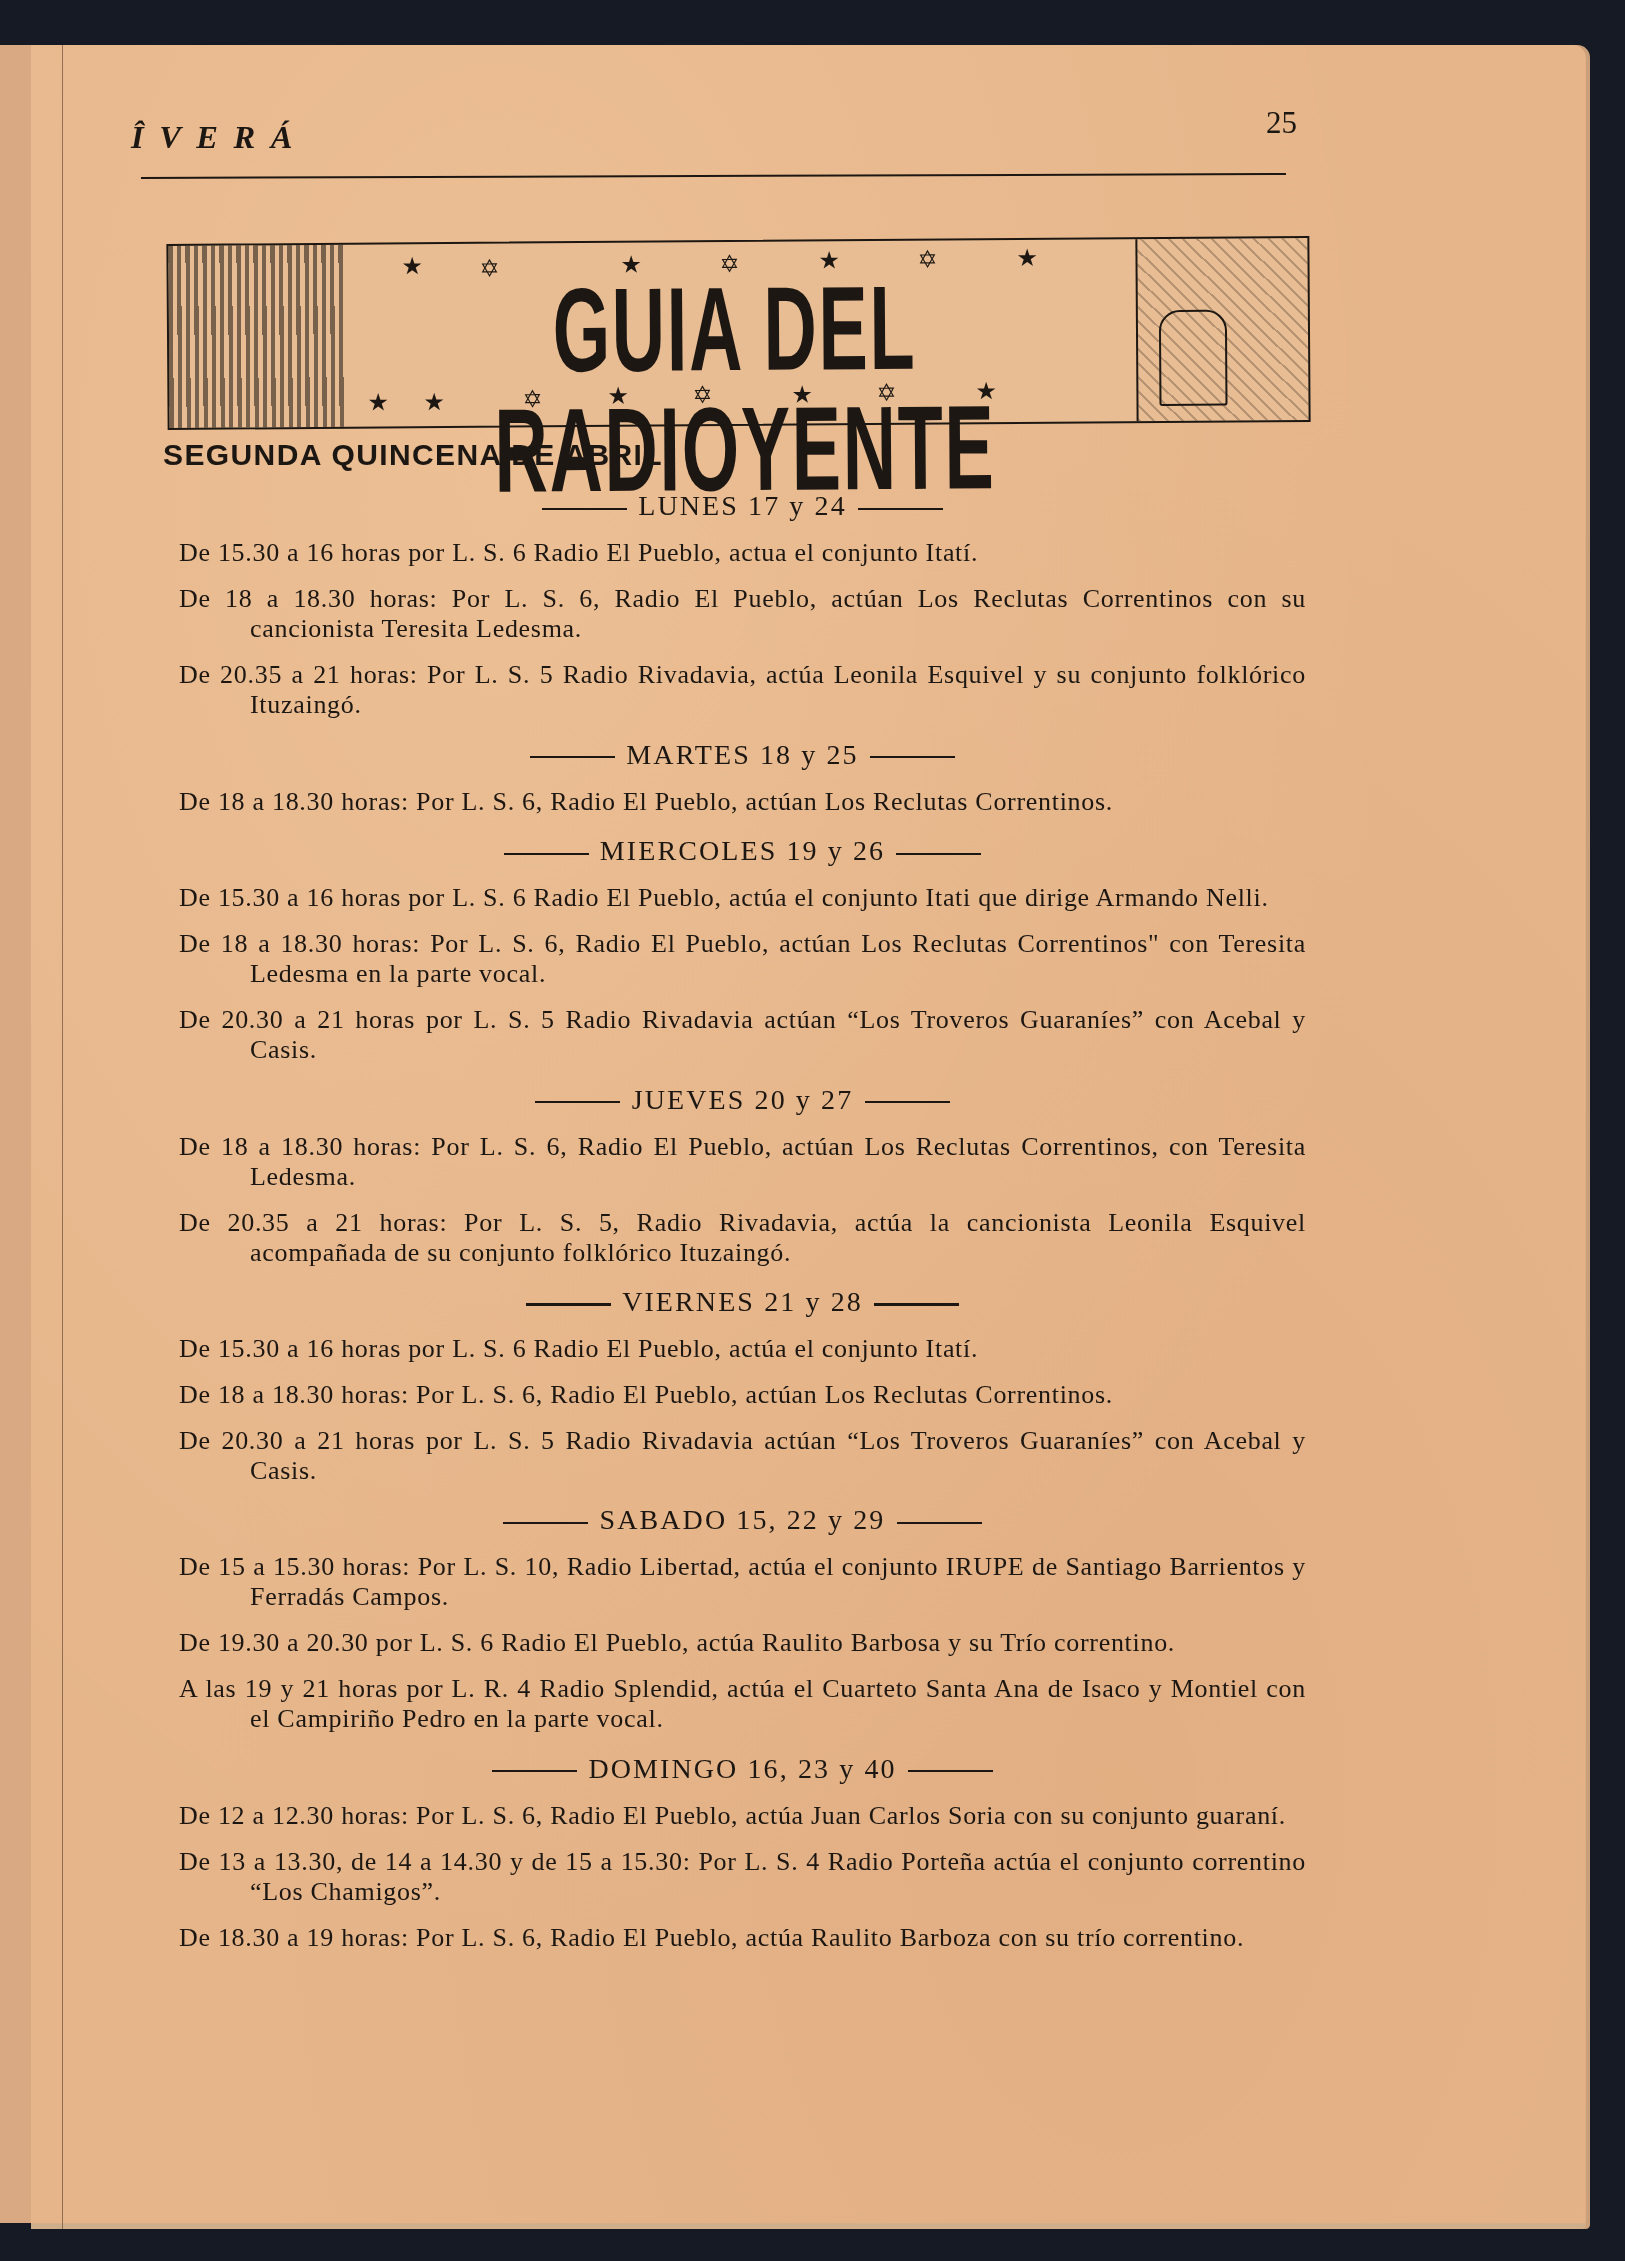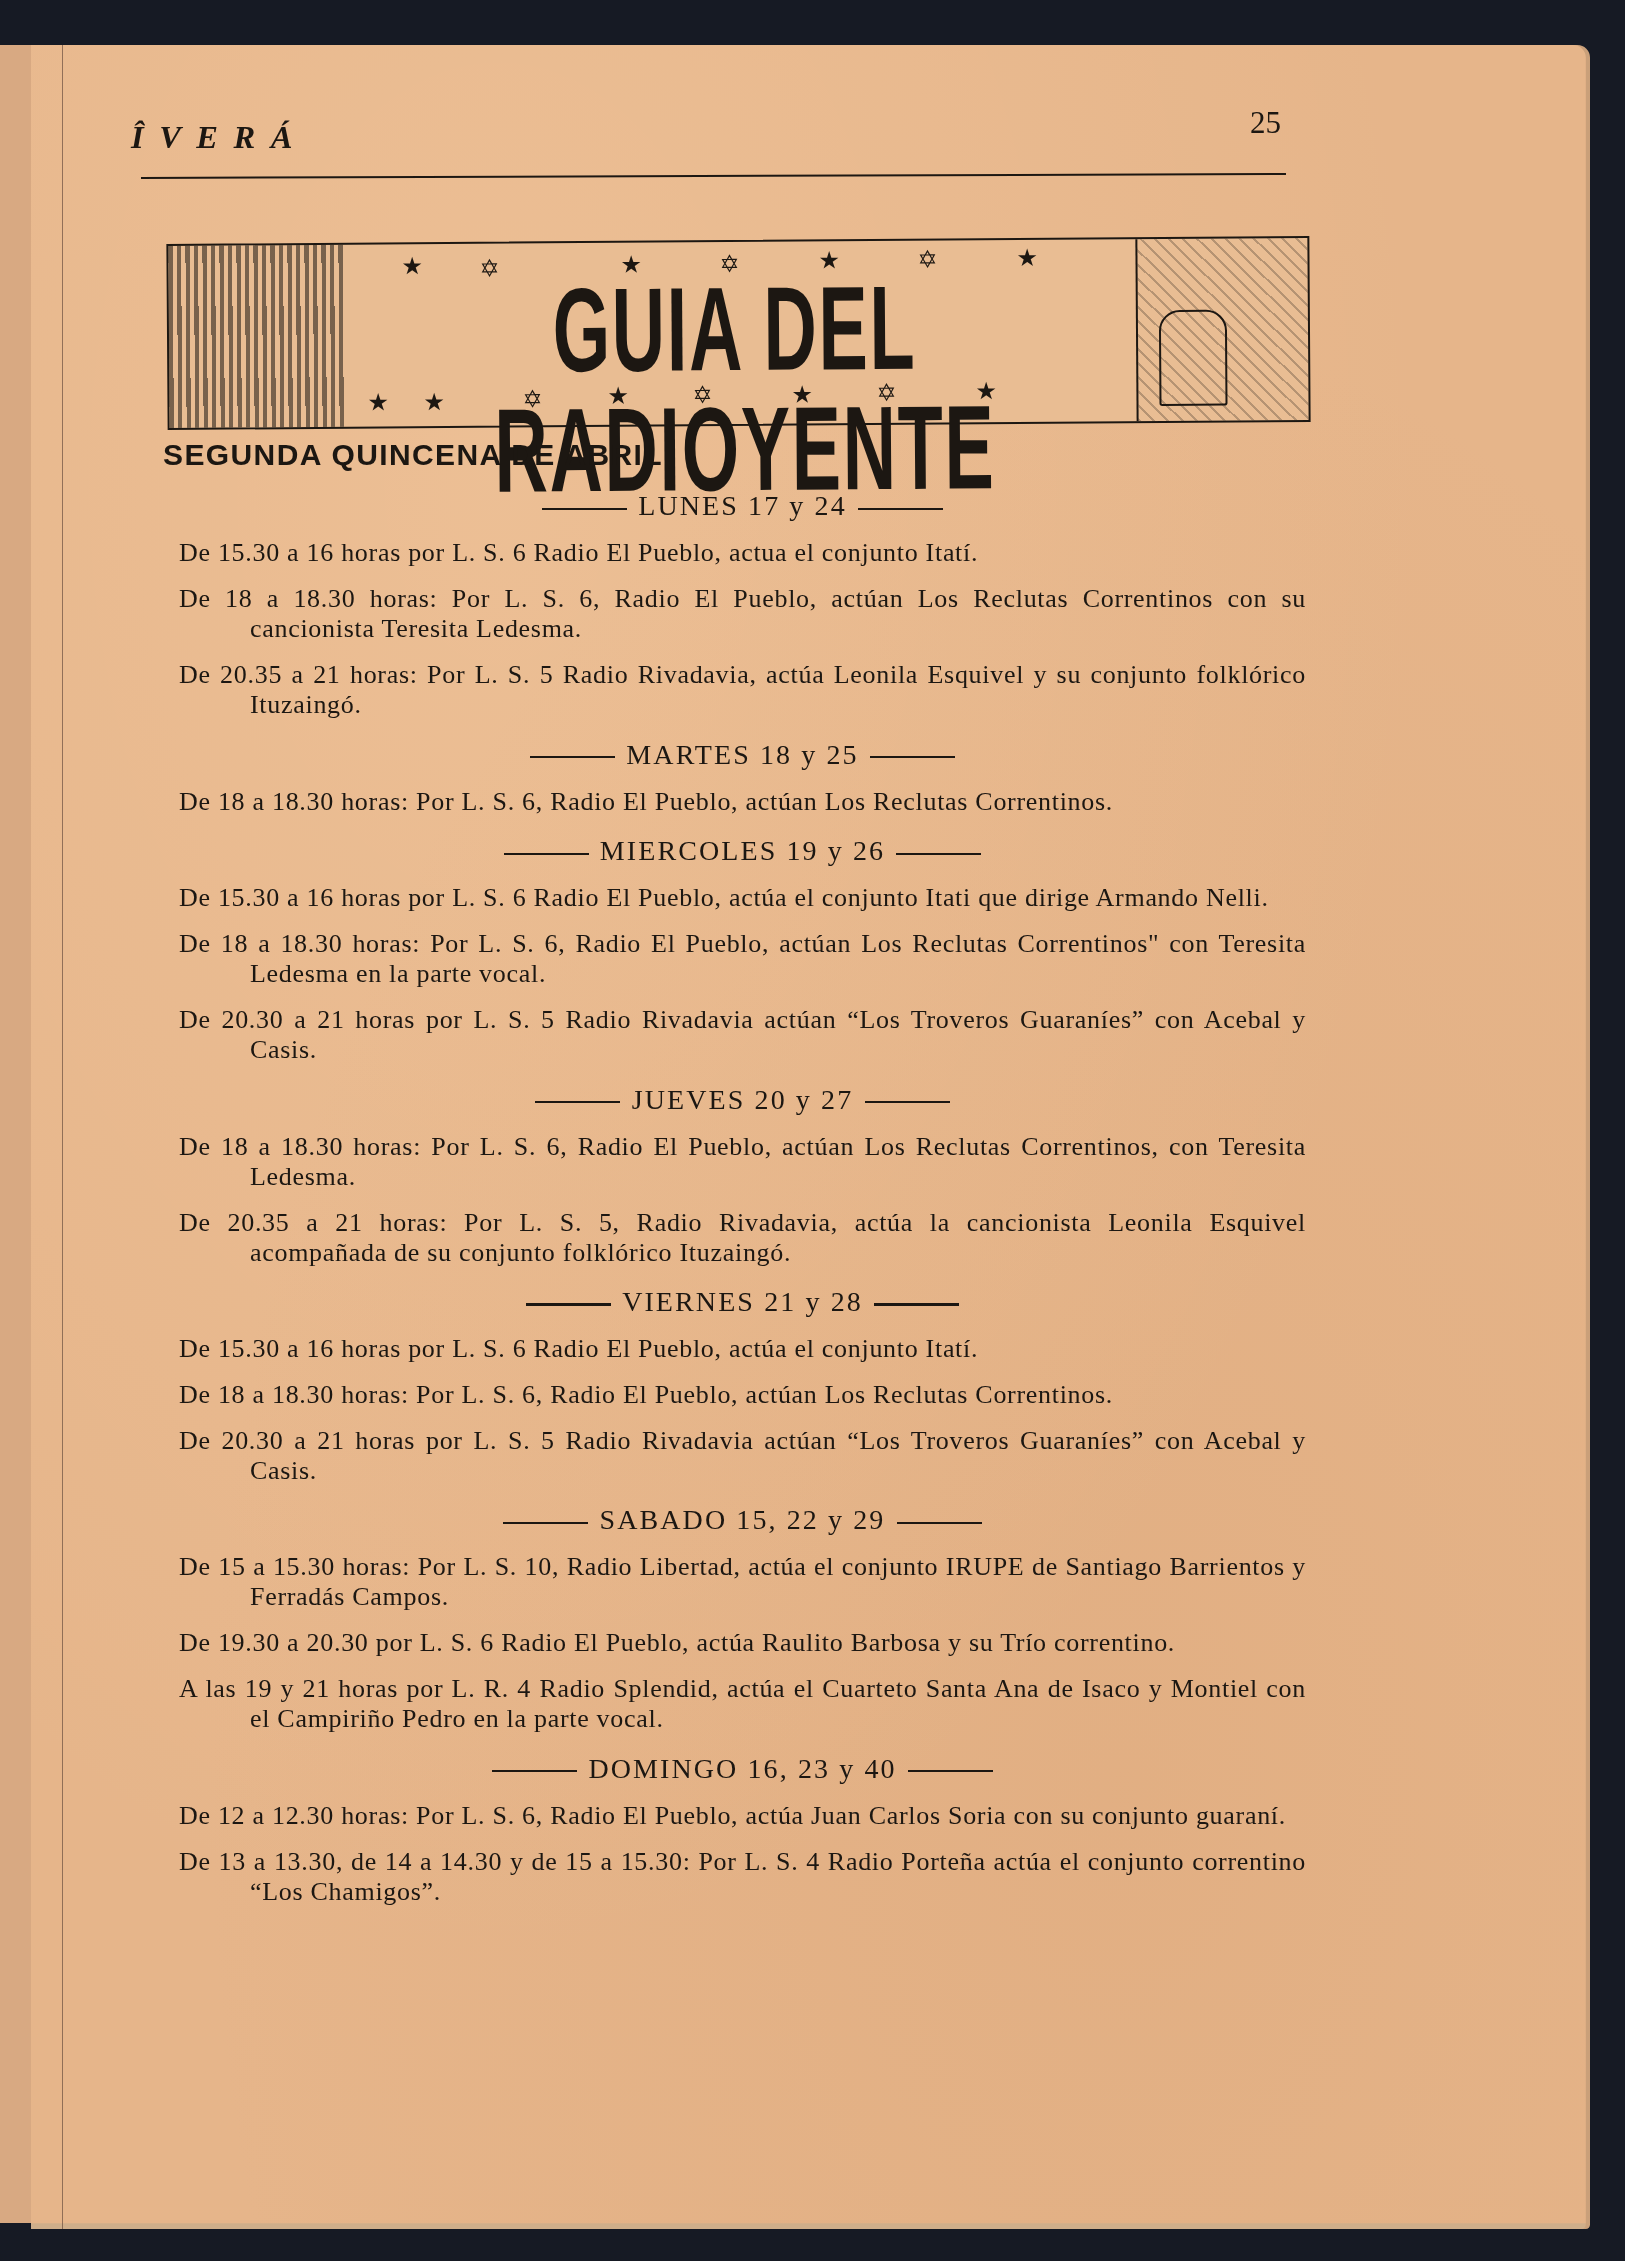--- a/index.html
+++ b/index.html
@@ -27,21 +27,21 @@
     background:#6b5040; opacity:.7;
   }
   .running-head {
     position:absolute; left:131px; top:119px; width:1166px; height:49px;
   }
   .journal-title {
     position:absolute; left:0; top:0; font-style:italic; font-size:32.5px;
     letter-spacing:15.5px; font-weight:bold;
   }
   .page-number {
-    position:absolute; right:16px; top:-14px; font-size:31px;
+    position:absolute; right:0; top:-14px; font-size:31px;
   }
   .head-rule {
     position:absolute; left:141px; top:175px; width:1145px; height:2.1px;
     background:#1c1712; transform:rotate(-0.2deg);
   }
   .banner {
     position:absolute; left:167px; top:240px; width:1139px; height:182px;
     border:2.8px solid #1c1712; background:#e9bd93;
     transform:rotate(-0.4deg);
   }
@@ -155,16 +155,17 @@
       <div>
         <div class="day-heading"><span class="dash"></span><span>SABADO 15, 22 y 29</span><span class="dash"></span></div>
         <p class="entry">De 15 a 15.30 horas: Por L. S. 10, Radio Libertad, actúa el conjunto IRUPE de Santiago Barrientos y Ferradás Campos.</p>
         <p class="entry">De 19.30 a 20.30 por L. S. 6 Radio El Pueblo, actúa Raulito Barbosa y su Trío correntino.</p>
         <p class="entry">A las 19 y 21 horas por L. R. 4 Radio Splendid, actúa el Cuarteto Santa Ana de Isaco y Montiel con el Campiriño Pedro en la parte vocal.</p>
       </div>
       <div>
         <div class="day-heading"><span class="dash"></span><span>DOMINGO 16, 23 y 40</span><span class="dash"></span></div>
         <p class="entry">De 12 a 12.30 horas: Por L. S. 6, Radio El Pueblo, actúa Juan Carlos Soria con su conjunto guaraní.</p>
         <p class="entry">De 13 a 13.30, de 14 a 14.30 y de 15 a 15.30: Por L. S. 4 Radio Porteña actúa el conjunto correntino “Los Chamigos”.</p>
+        <p class="entry">De 18.30 a 19 horas: Por L. S. 6, Radio El Pueblo, actúa Raulito Barboza con su trío correntino.</p>
       </div>
     </div>
 </div>
 
 
 </body></html>

